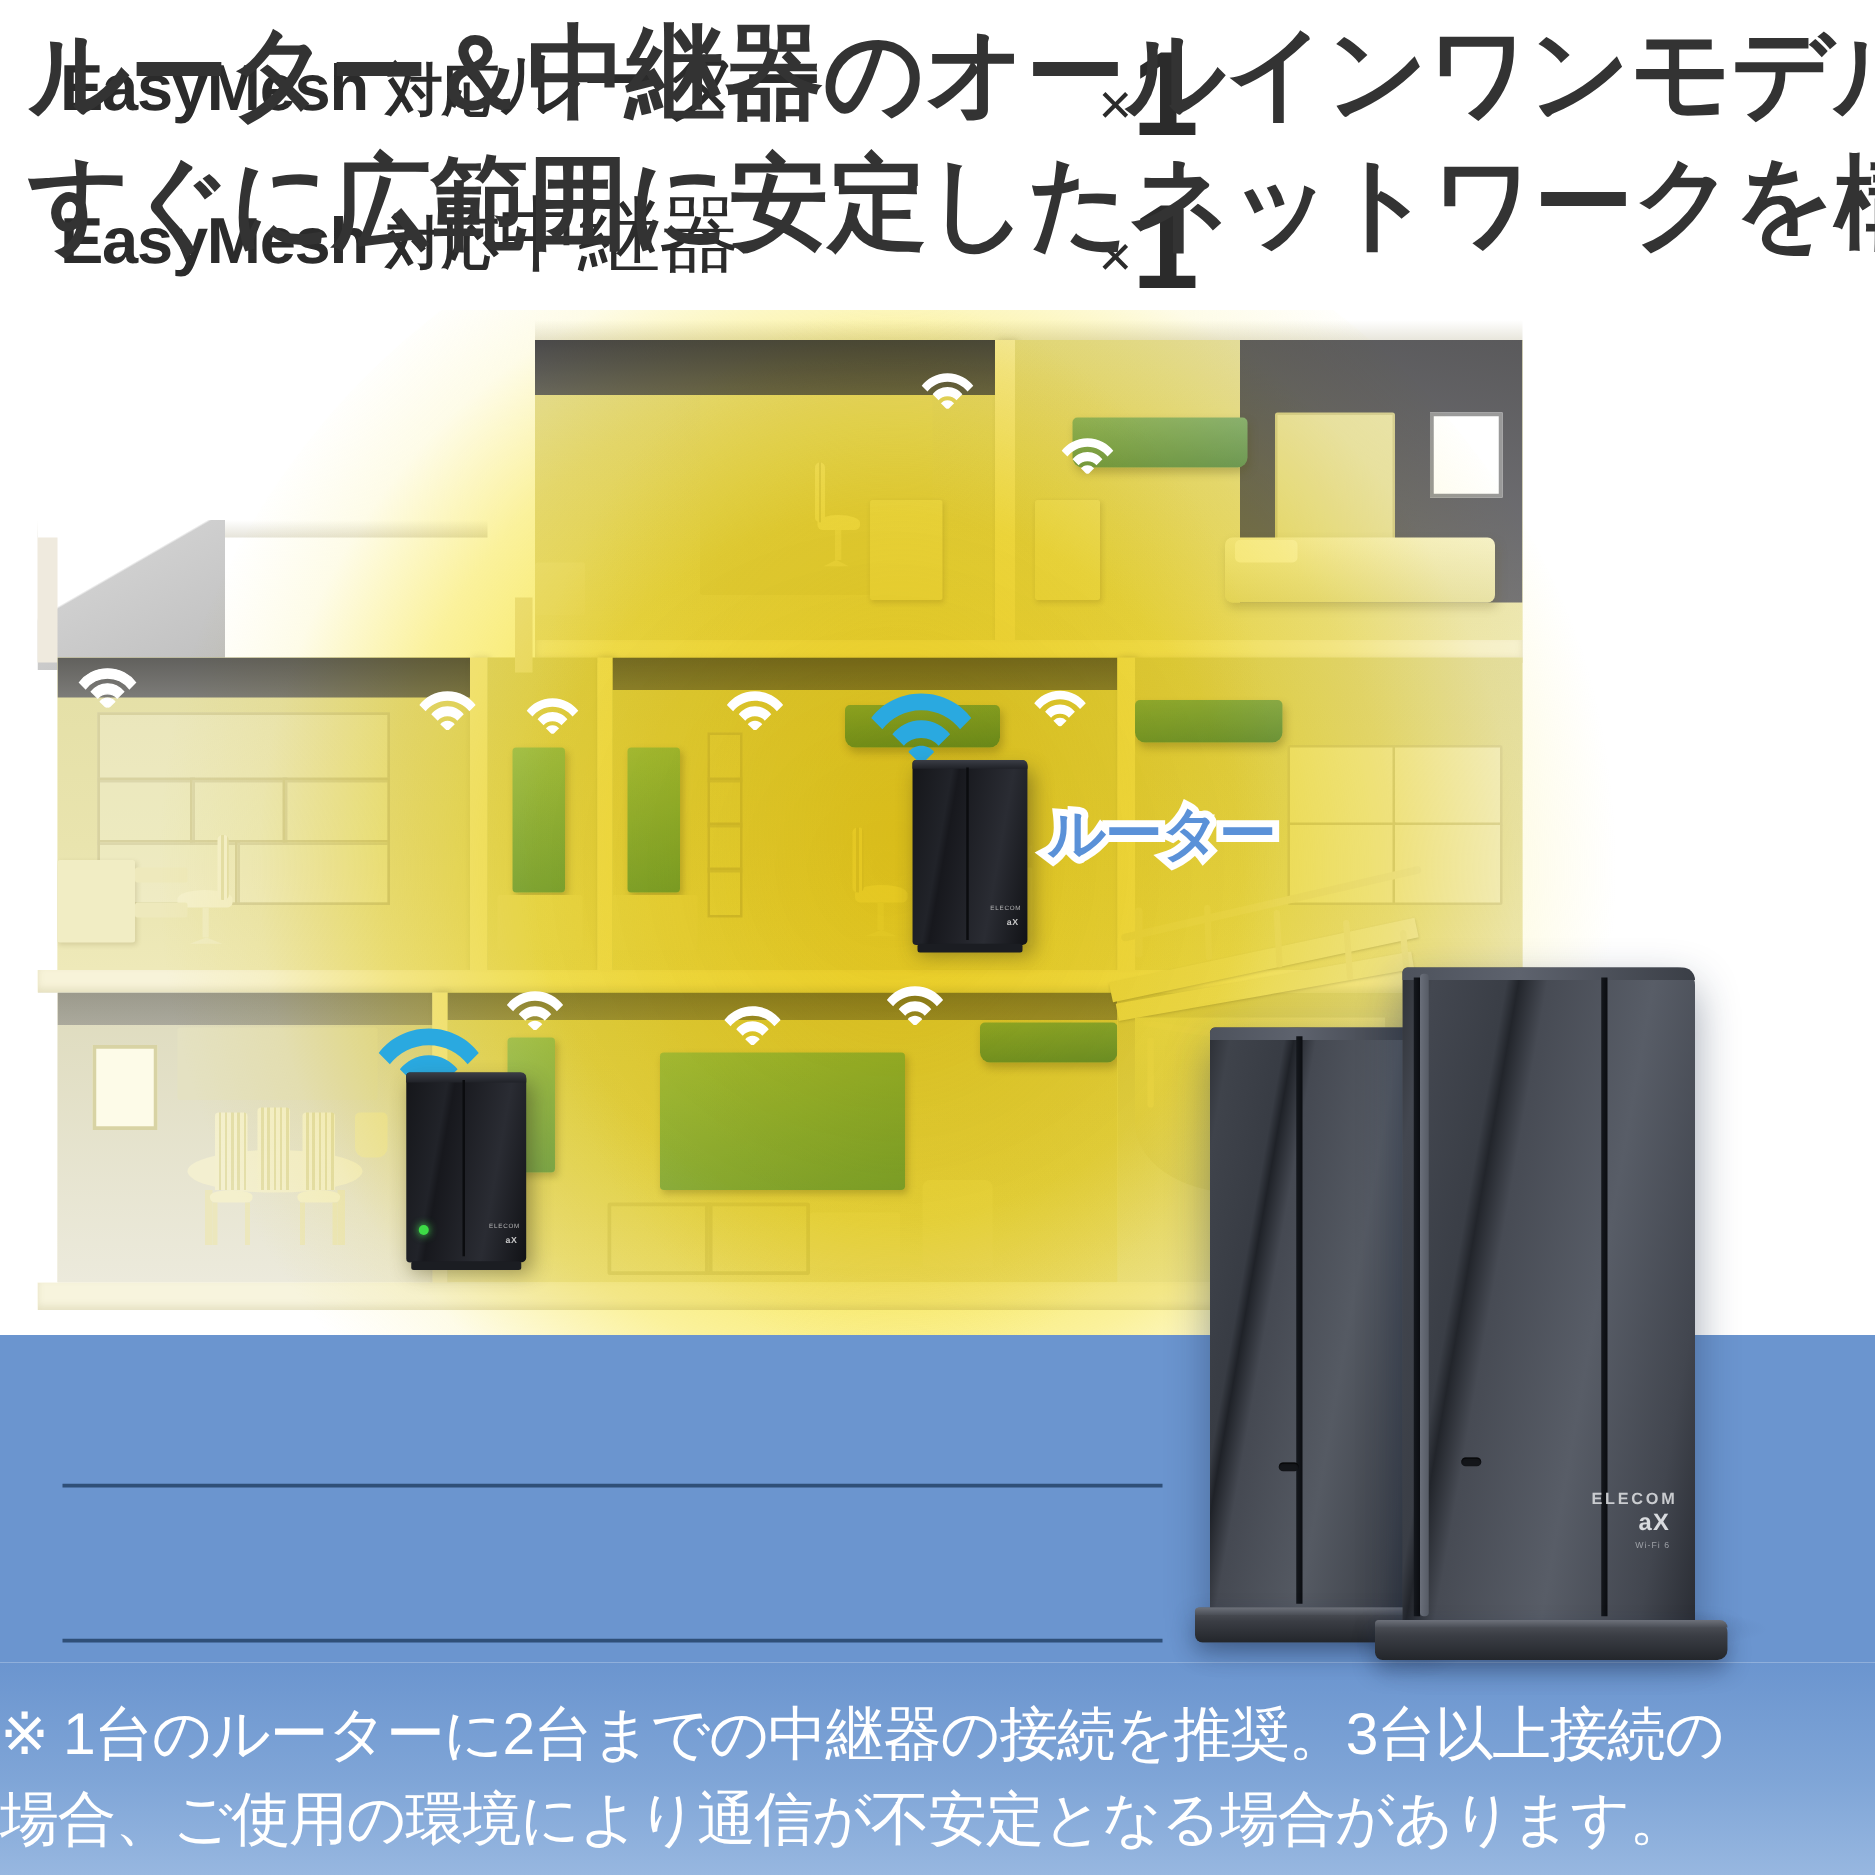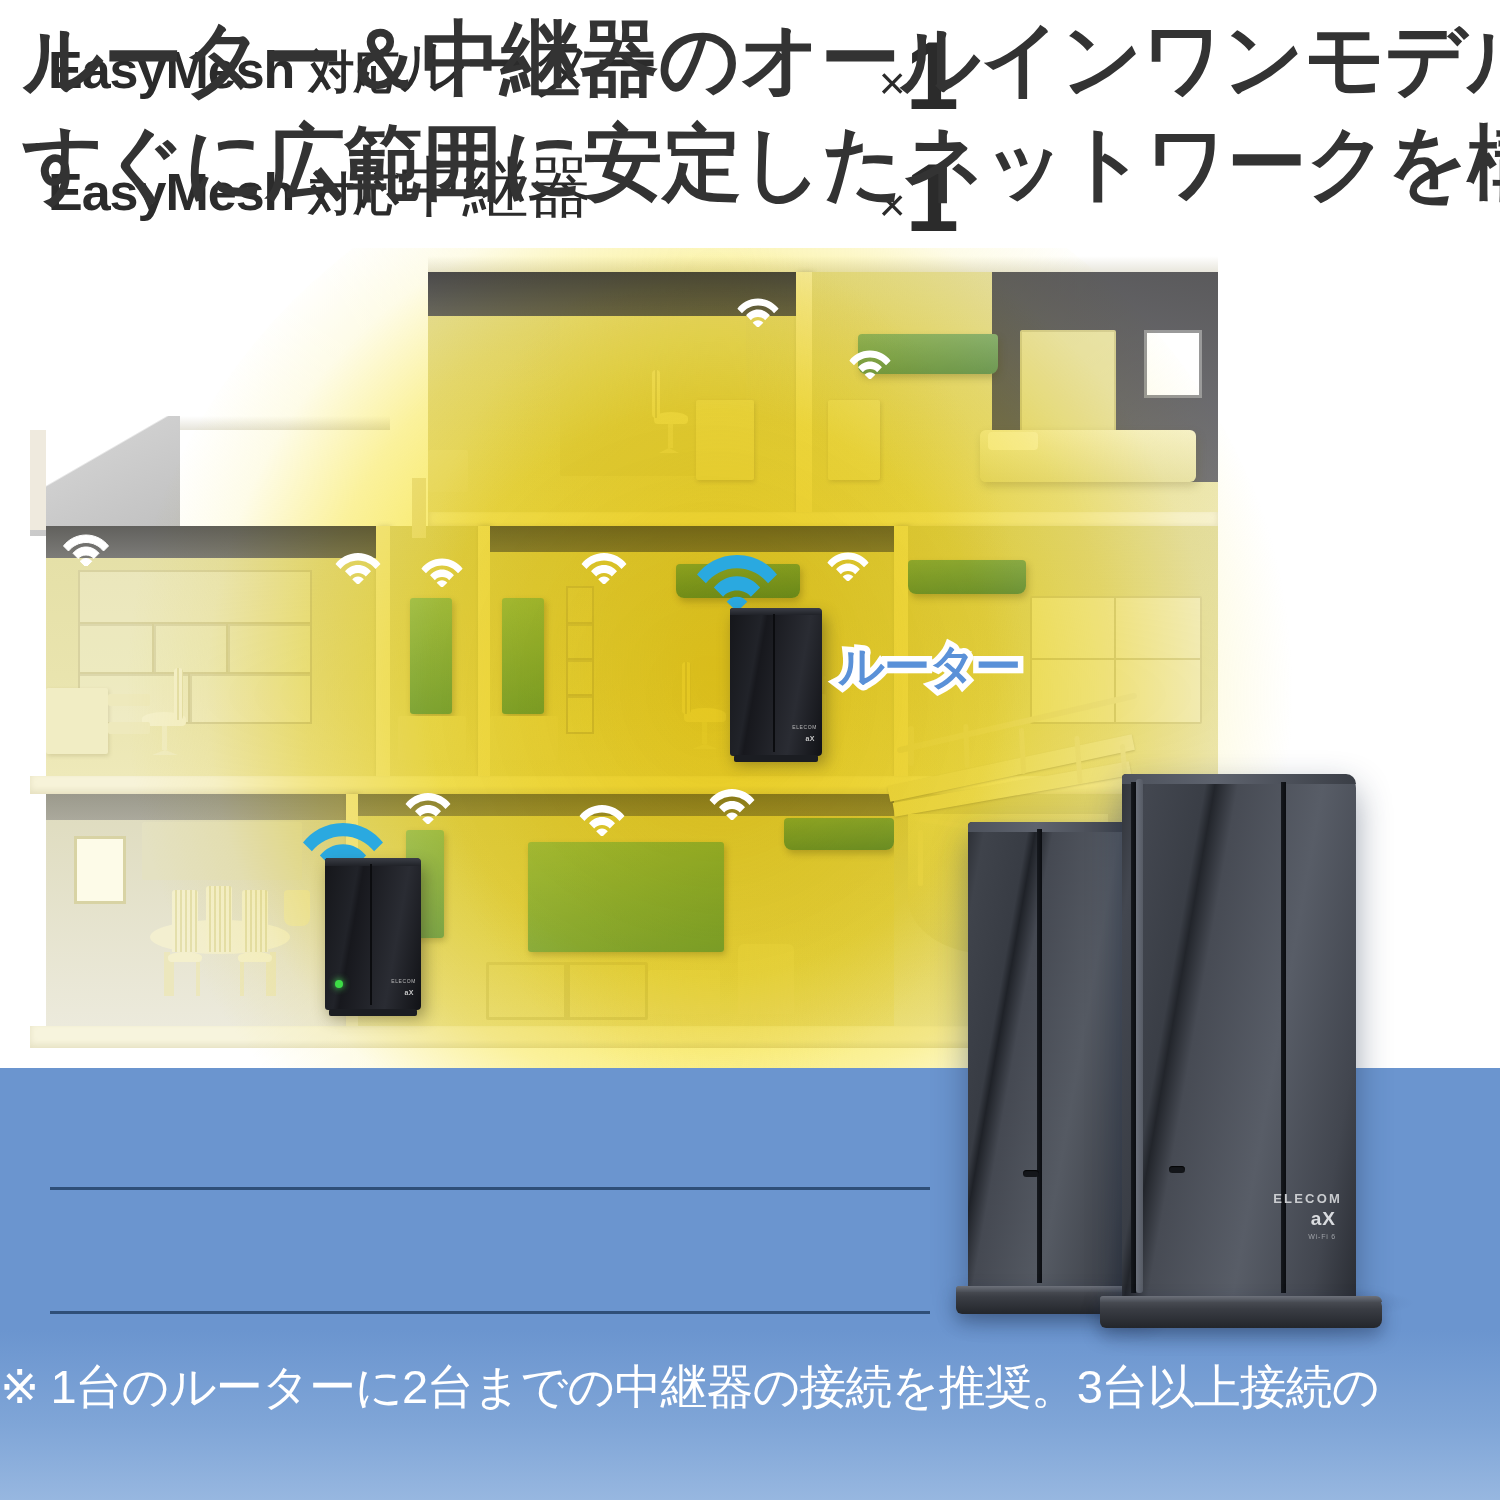--- a/index.html
+++ b/index.html
@@ -508,20 +508,21 @@
         <span class="spec-x">×</span>
         <span class="spec-n">1</span>
       </div>
     </div>
   </div>
   <div class="divider d1"></div>
   <div class="divider d2"></div>
 
   <div class="footnote">
     <div class="fn-line fn1">※ 1台のルーターに2台までの中継器の接続を推奨。3台以上接続の</div>
+    <div class="fn-line fn2">場合、ご使用の環境により通信が不安定となる場合があります。</div>
   </div>
 
   <div class="hero">
     <div class="hero-shadow"></div>
 
     <div class="unit" style="left:28px;top:62px;width:172px;height:470px;">
       <div class="body" style="border-radius:4px 10px 4px 4px;
         background:linear-gradient(100deg,#2c2f35 0%,#3f434b 7%,#383c44 24%,#1f2228 27%,#454952 34%,#555a63 60%,#3f434b 85%,#282b31 100%);"></div>
       <div class="cap"></div>
       <div class="seam" style="left:40%;"></div>

